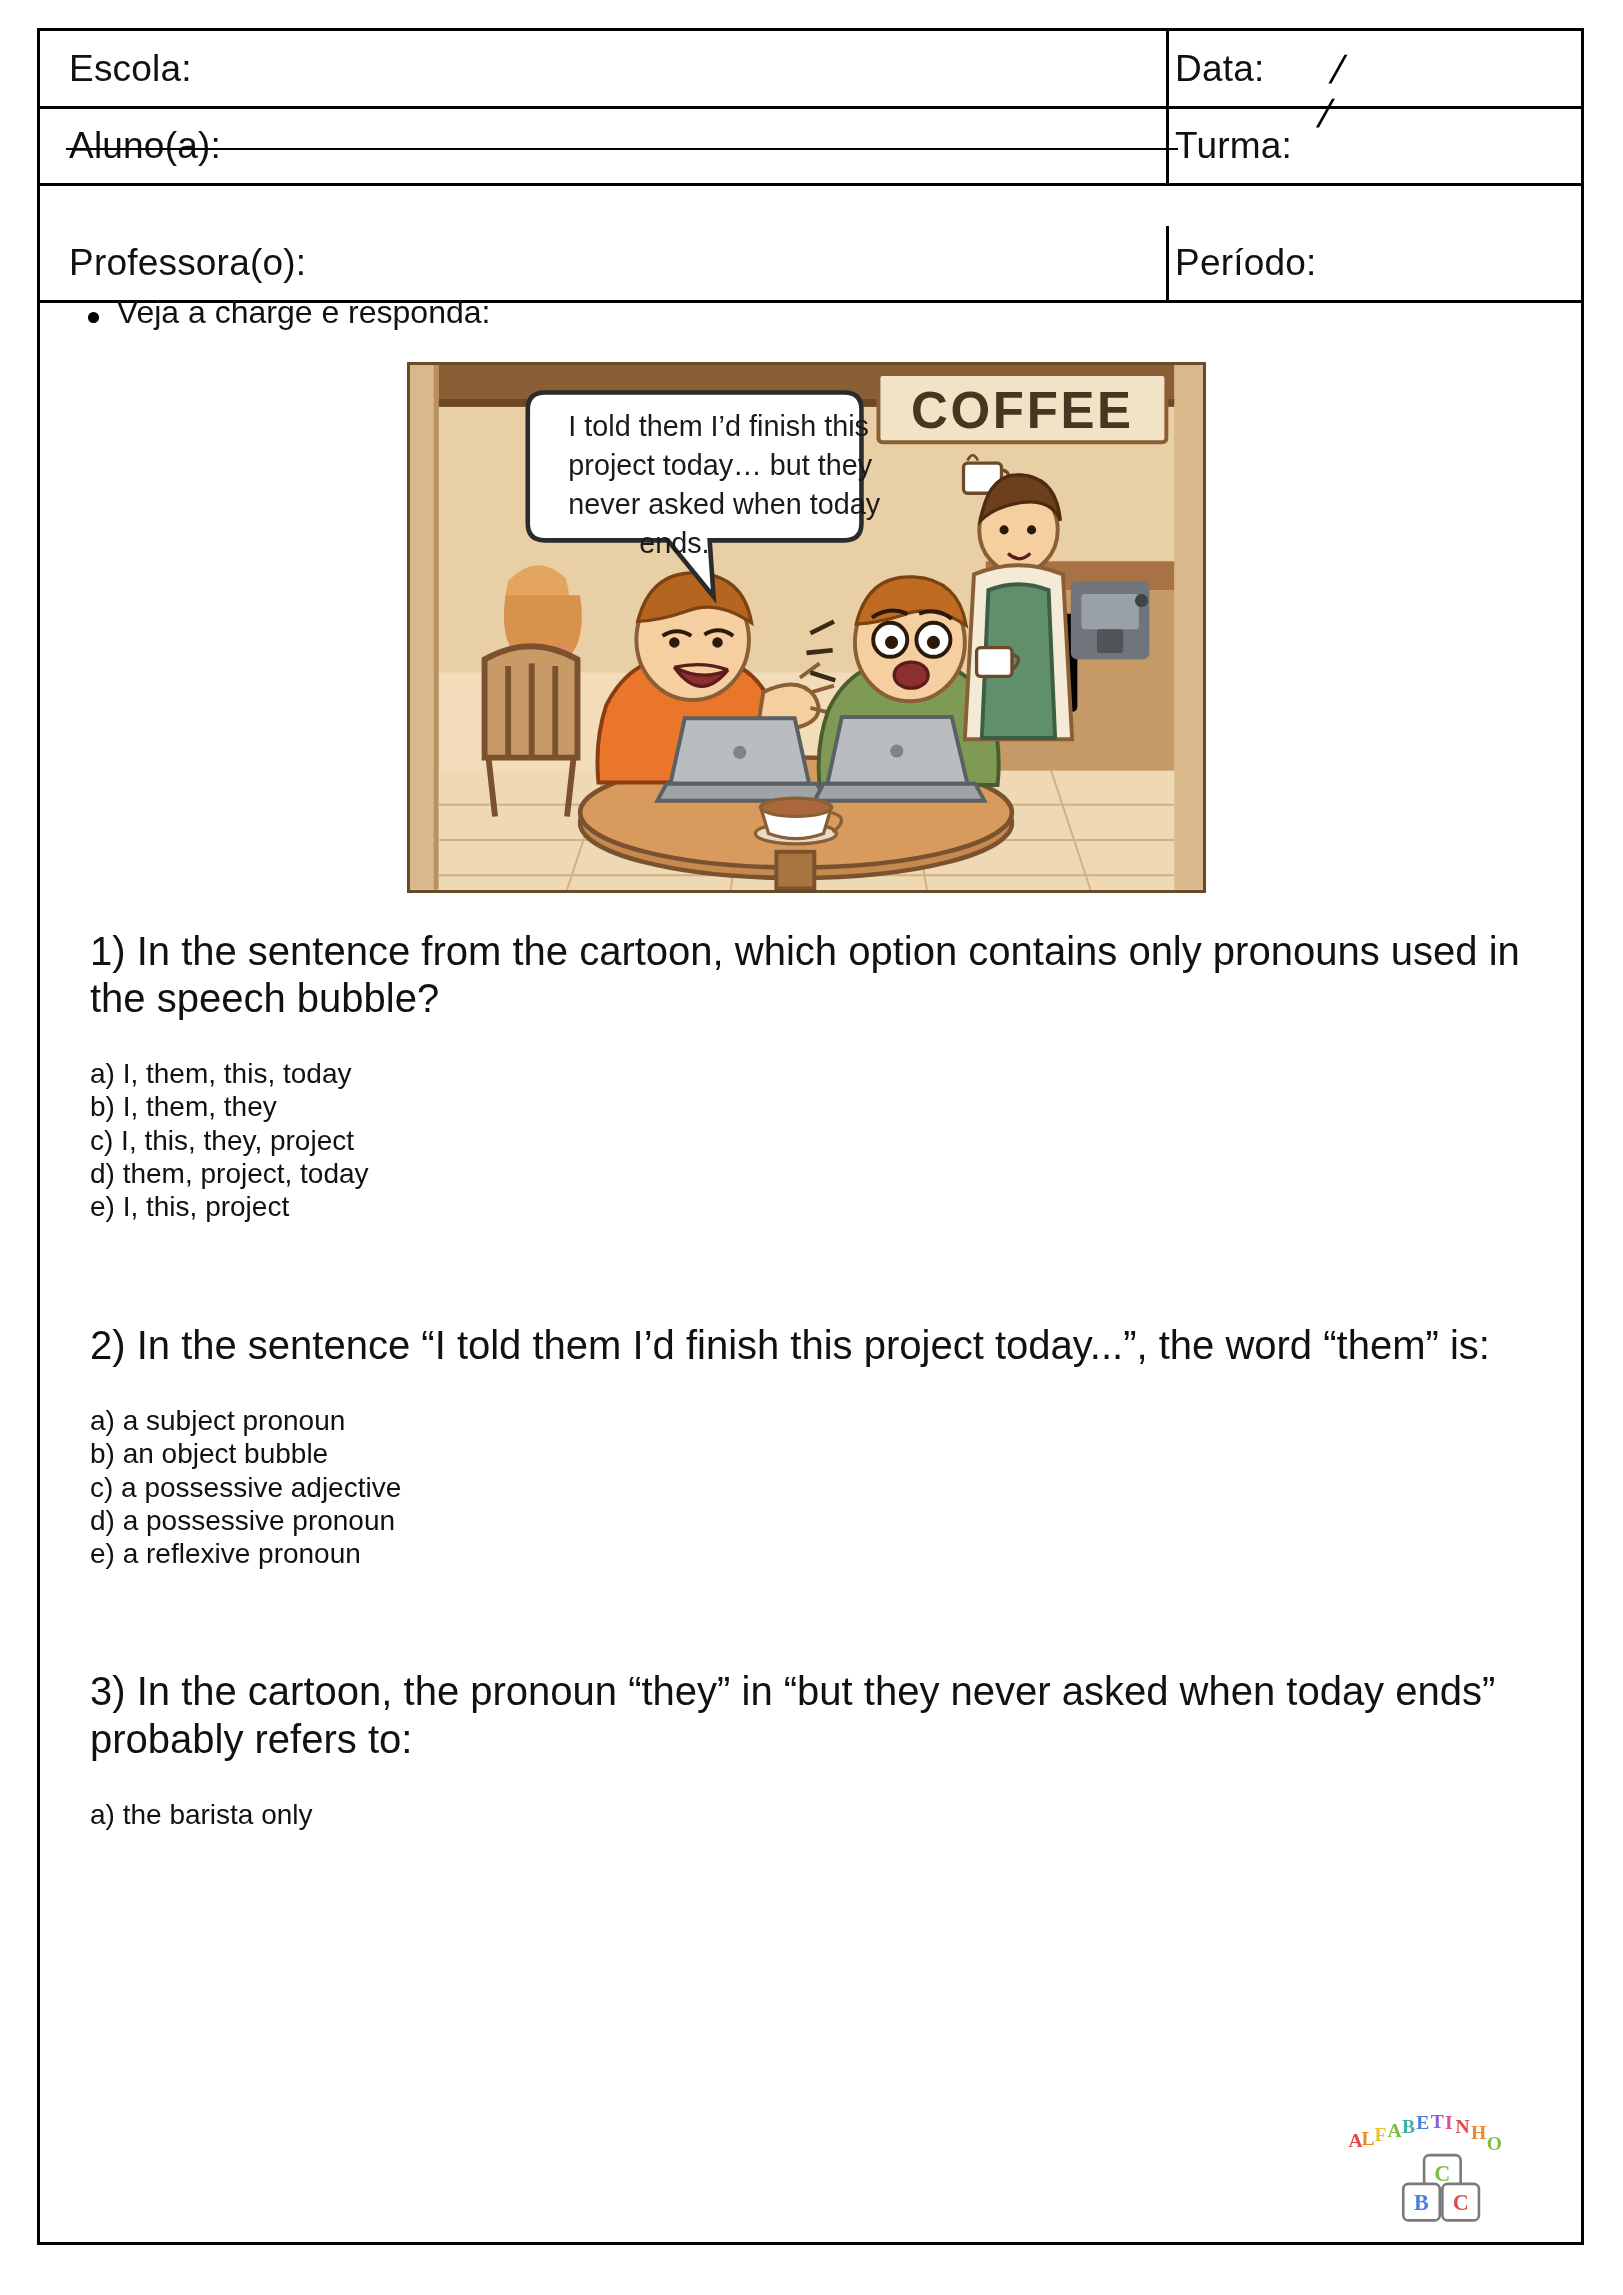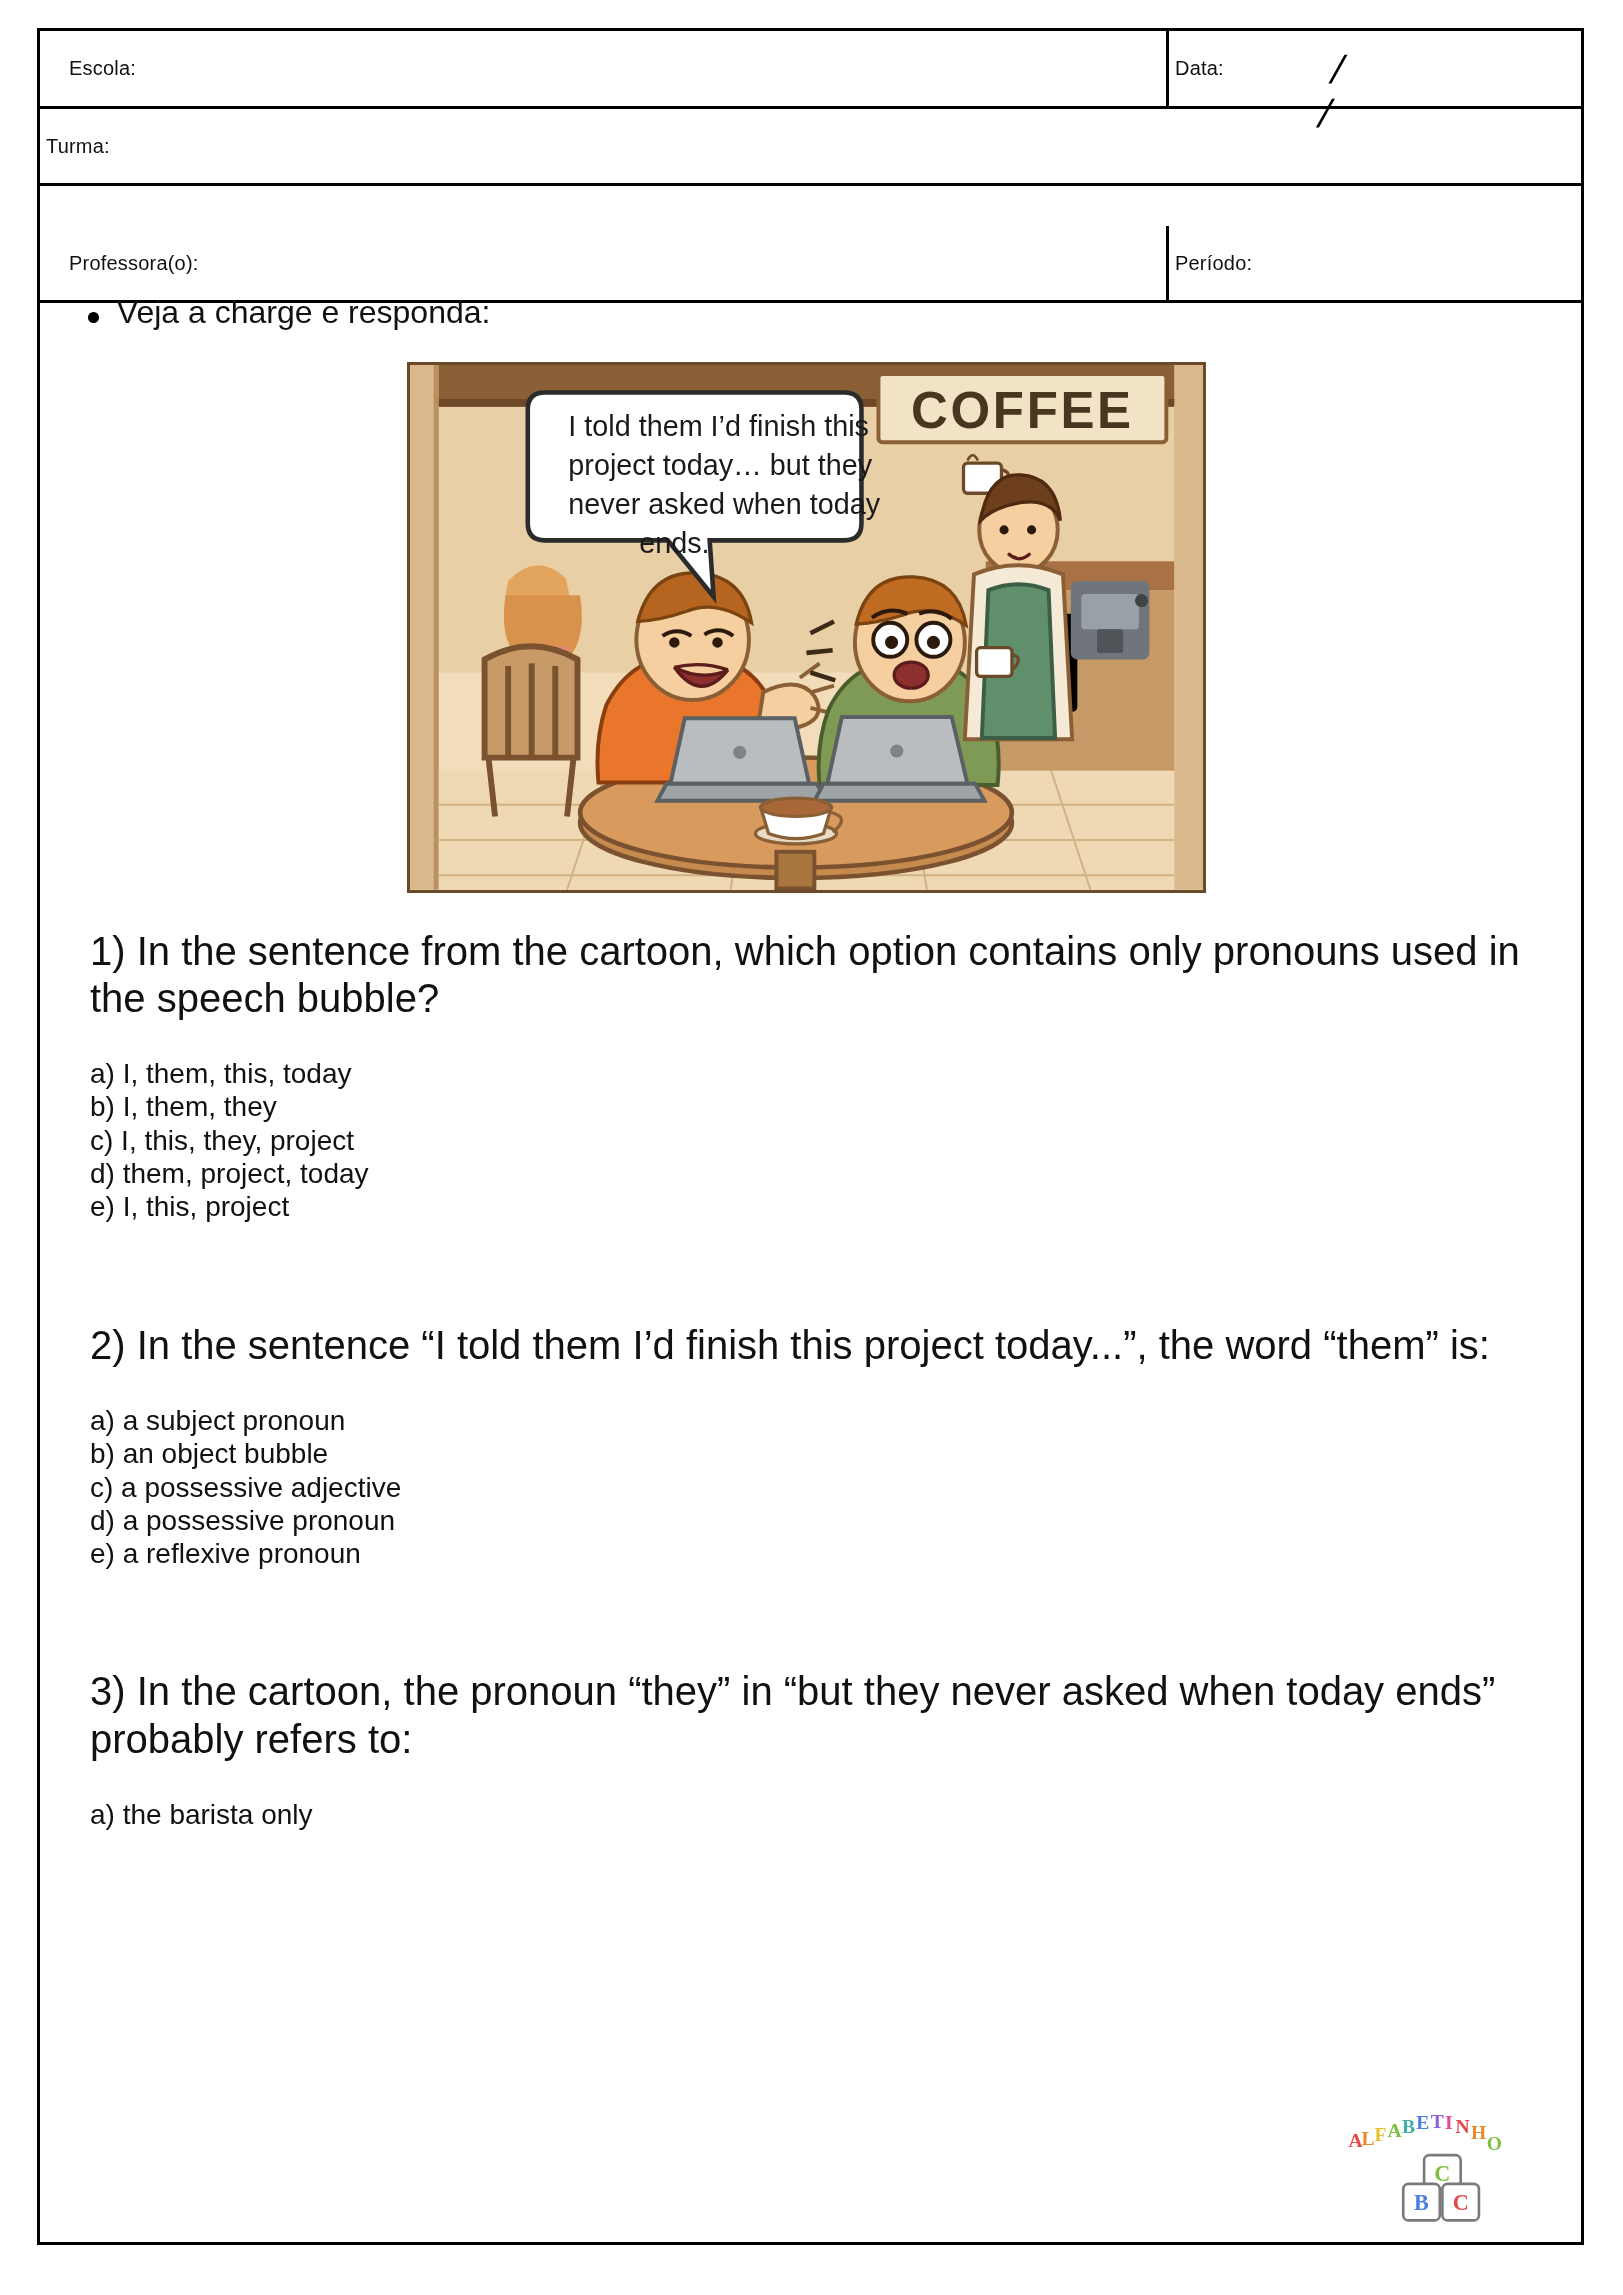--- a/index.html
+++ b/index.html
@@ -63,21 +63,21 @@
   }
   .hdr-cell-right {
     flex: 1 1 auto;
     display: flex;
     align-items: center;
     padding-left: 6px;
     box-sizing: border-box;
     position: relative;
   }
   .hdr-label {
-    font-size: 20px;
+    font-size: 37px;
     line-height: 1;
     letter-spacing: 0.2px;
   }
   .strike {
     position: relative;
   }
   .strike .rule-line {
     position: absolute;
     left: 26px;
     top: 39px;
@@ -180,20 +180,24 @@
         <div class="hdr-cell-left">
           <span class="hdr-label">Escola:</span>
         </div>
         <div class="hdr-cell-right">
           <span class="hdr-label">Data:</span>
           <span class="date-slashes">/      /</span>
         </div>
       </div>
 
       <div class="hdr-row r2">
+        <div class="hdr-cell-left strike">
+          <span class="hdr-label">Aluno(a):</span>
+          <span class="rule-line"></span>
+        </div>
         <div class="hdr-cell-right">
           <span class="hdr-label">Turma:</span>
         </div>
       </div>
 
       <div class="hdr-row r3">
         <div class="hdr-cell-left">
           <span class="hdr-label">Professora(o):</span>
         </div>
         <div class="hdr-cell-right">

